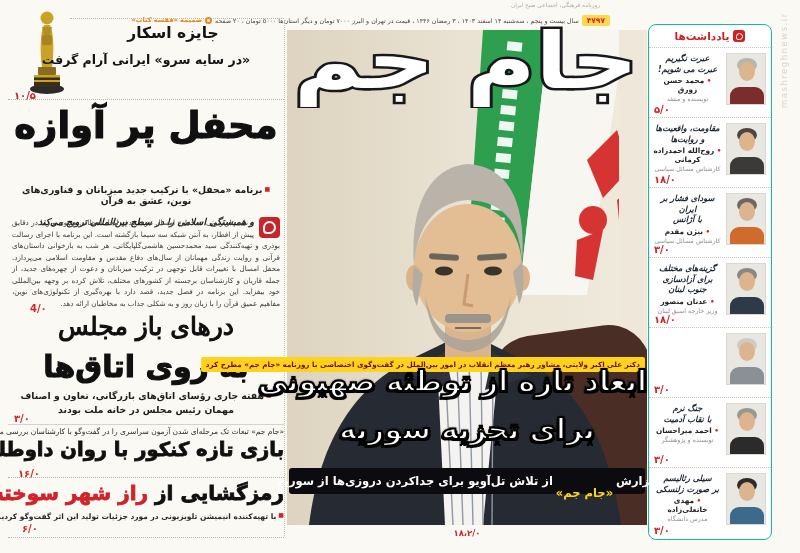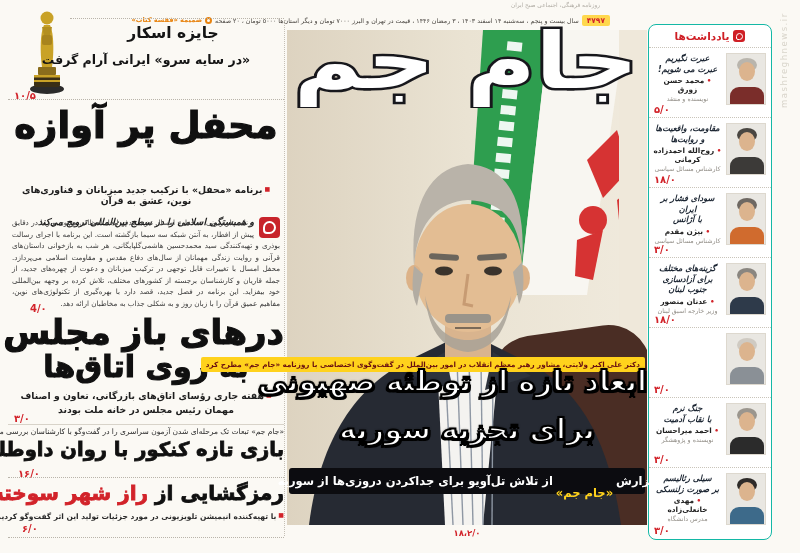--- a/index.html
+++ b/index.html
@@ -88,21 +88,21 @@
   }
   #mahfel-icon {
     float:right; width:21px; height:21px; margin-left:5px; margin-bottom:2px;
     background:#c8242b; border-radius:4px; position:relative;
   }
   #mahfel-icon::after {
     content:""; position:absolute; inset:4px; border:2px solid #fff; border-radius:50% 50% 50% 4px;
   }
   #mahfel-ref { left:22px; top:303px; }
 
-  #majles-h1 { top:312px; font-size:34px; font-weight:bold; color:#101010; -webkit-text-stroke:1.1px #101010; white-space:nowrap; }
+  #majles-h1 { top:312px; font-size:25px; font-weight:normal; color:#101010; -webkit-text-stroke:1.1px #101010; white-space:nowrap; }
   #majles-h2 { top:349px; font-size:30px; font-weight:bold; color:#101010; -webkit-text-stroke:1.1px #101010; white-space:nowrap; }
   #majles-sub1 { top:390px; }
   #majles-sub2 { top:404px; }
   #majles-ref { left:6px; top:413px; }
   #line-majles { top:424px; left:0; right:0; }
 
   #konkur-lead { top:427px; font-size:7.5px; color:#2a2a2a; white-space:nowrap; }
   #konkur-head { top:438px; font-size:19.5px; font-weight:bold; color:#101010; -webkit-text-stroke:0.8px #101010; white-space:nowrap; }
   #konkur-ref { left:10px; top:468px; }
   #line-konkur { top:477px; left:0; right:0; }

